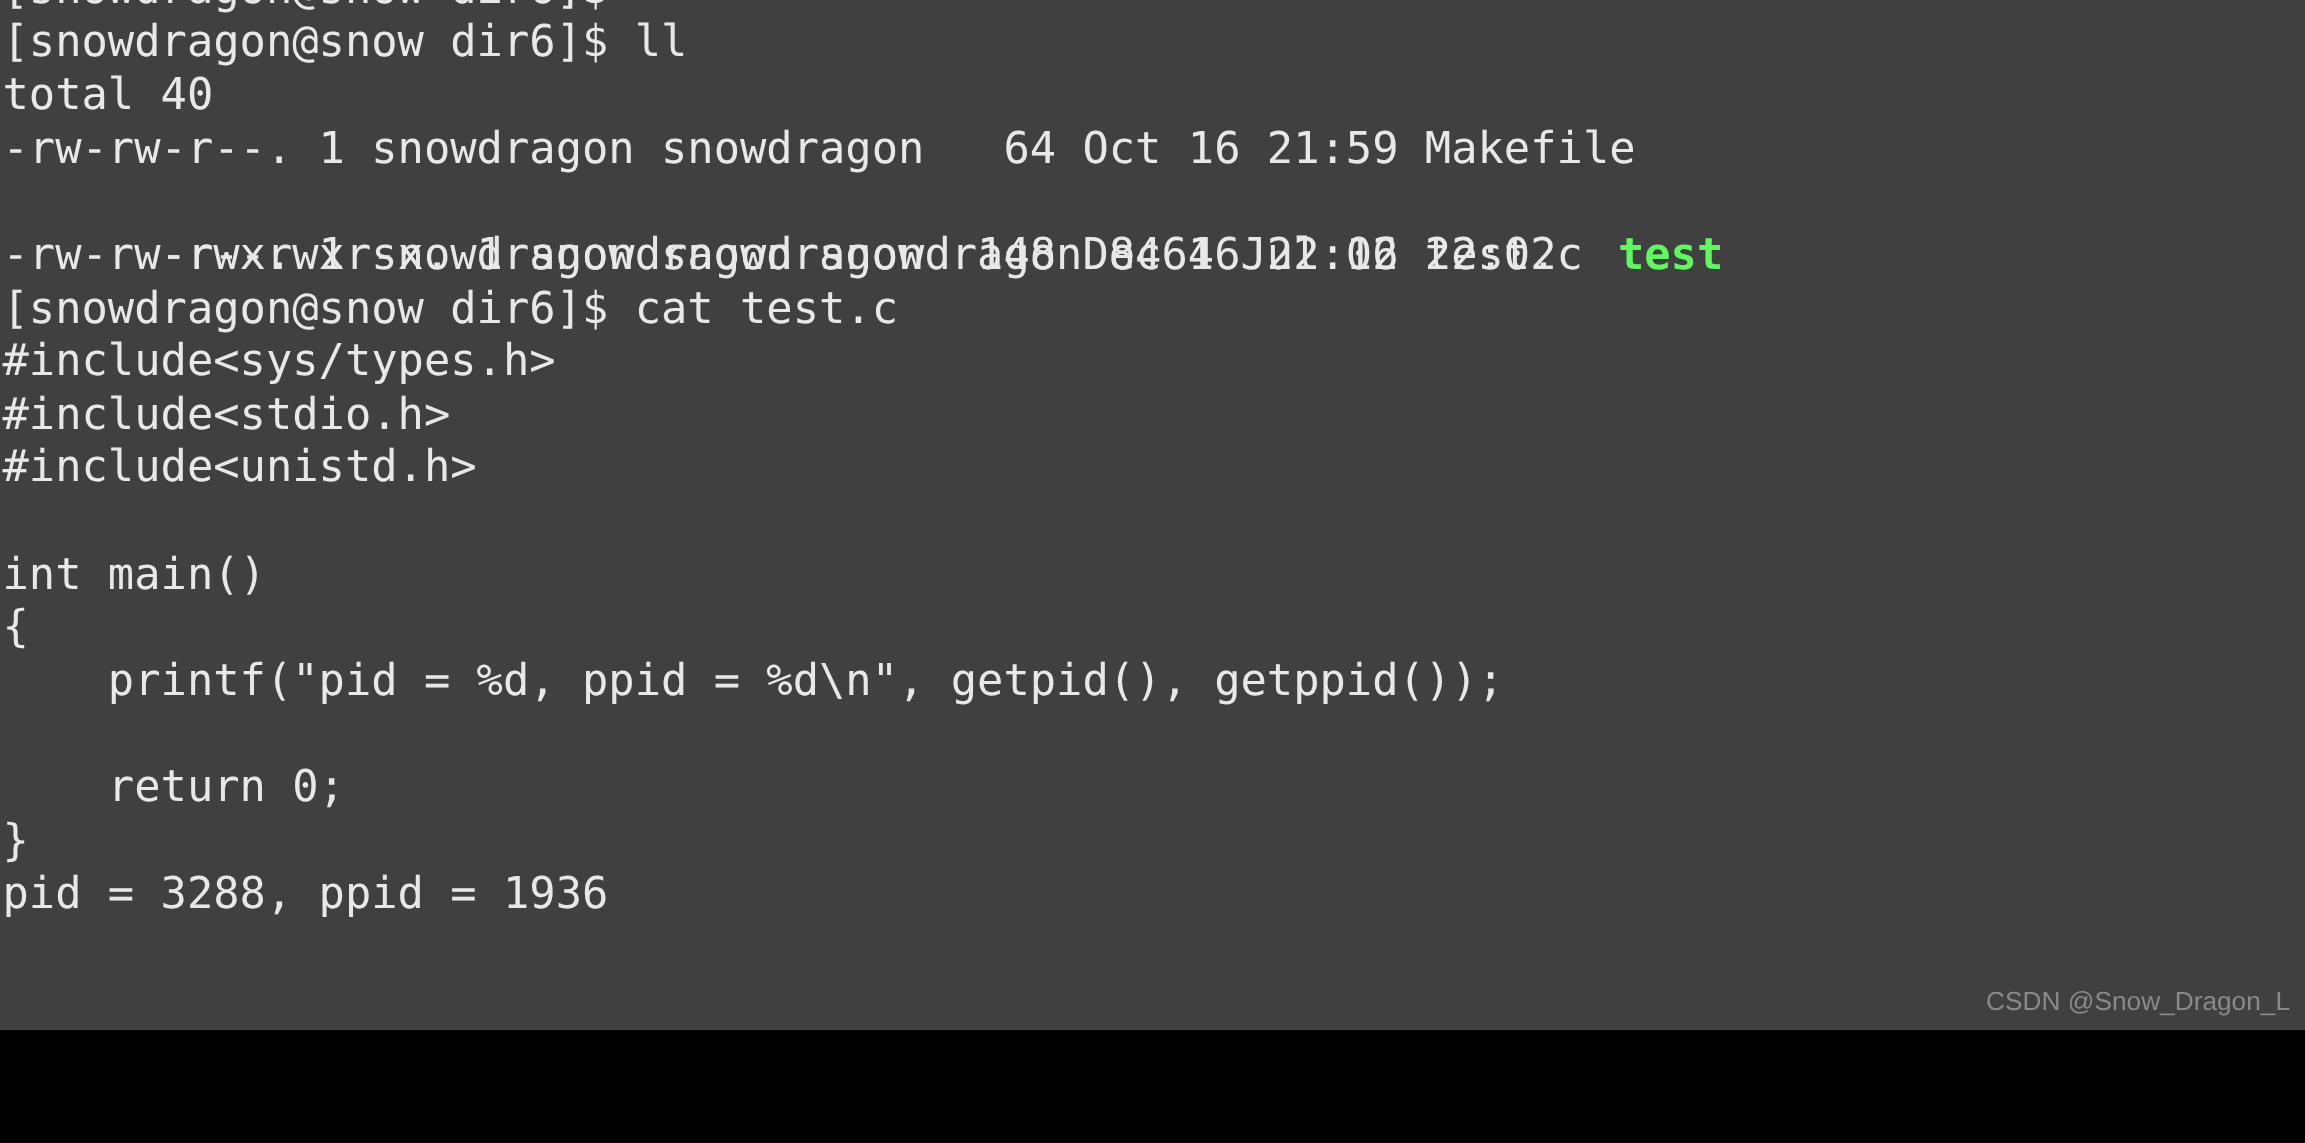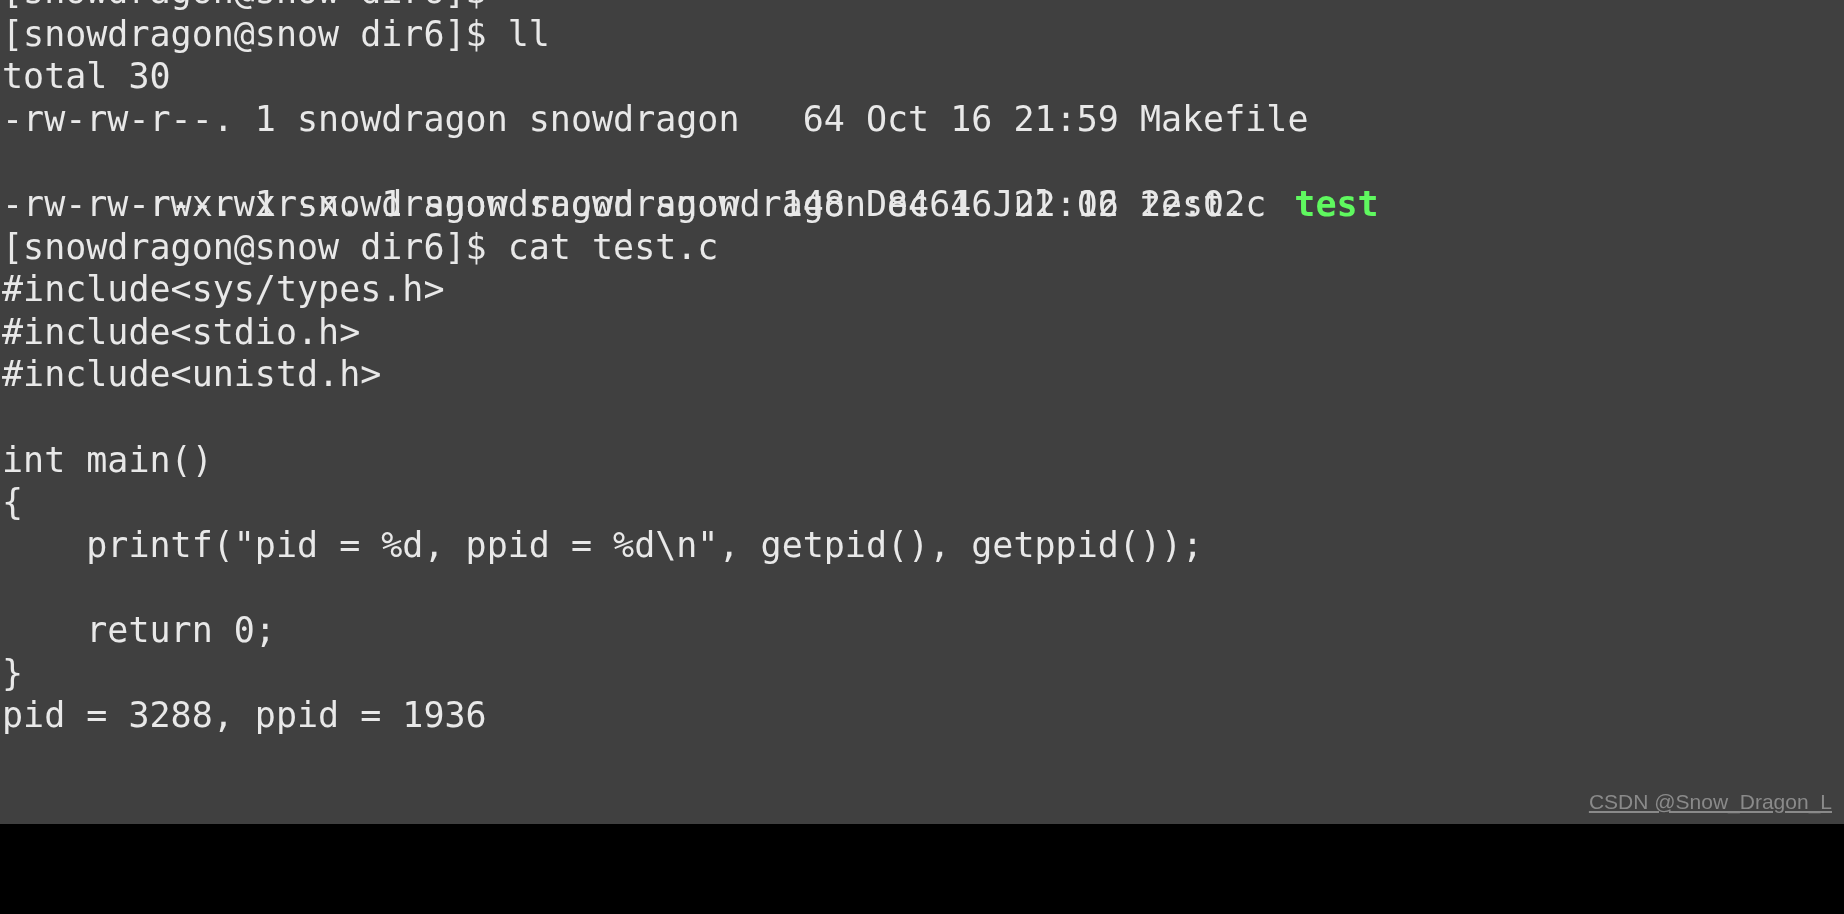--- a/index.html
+++ b/index.html
@@ -66,35 +66,34 @@
   }
 
   #watermark {
     position: absolute;
     right: 12px;
     bottom: 10px;
     font-family: "Liberation Sans", sans-serif;
     font-size: 21px;
     color: #8a8a8a;
     white-space: pre;
-    text-decoration: underline;
   }
 </style>
 </head>
 <body>
 
 <div id="terminal">
 
   <div id="buffer">
 
     <div class="line clipped">[snowdragon@snow dir6]$</div>
 
     <div class="line">[snowdragon@snow dir6]$ ll</div>
 
-    <div class="line">total 30</div>
+    <div class="line">total 40</div>
 
     <div class="line">-rw-rw-r--. 1 snowdragon snowdragon   64 Oct 16 21:59 Makefile</div>
 
     <div class="line">
       <span>-rwxrwxr-x. 1 snowdragon snowdragon 8464 Jul 16 22:02 </span><span class="exe">test</span>
     </div>
 
     <div class="line">-rw-rw-r--. 1 snowdragon snowdragon  148 Dec 16 22:02 test.c</div>
 
     <div class="line">[snowdragon@snow dir6]$ cat test.c</div>

